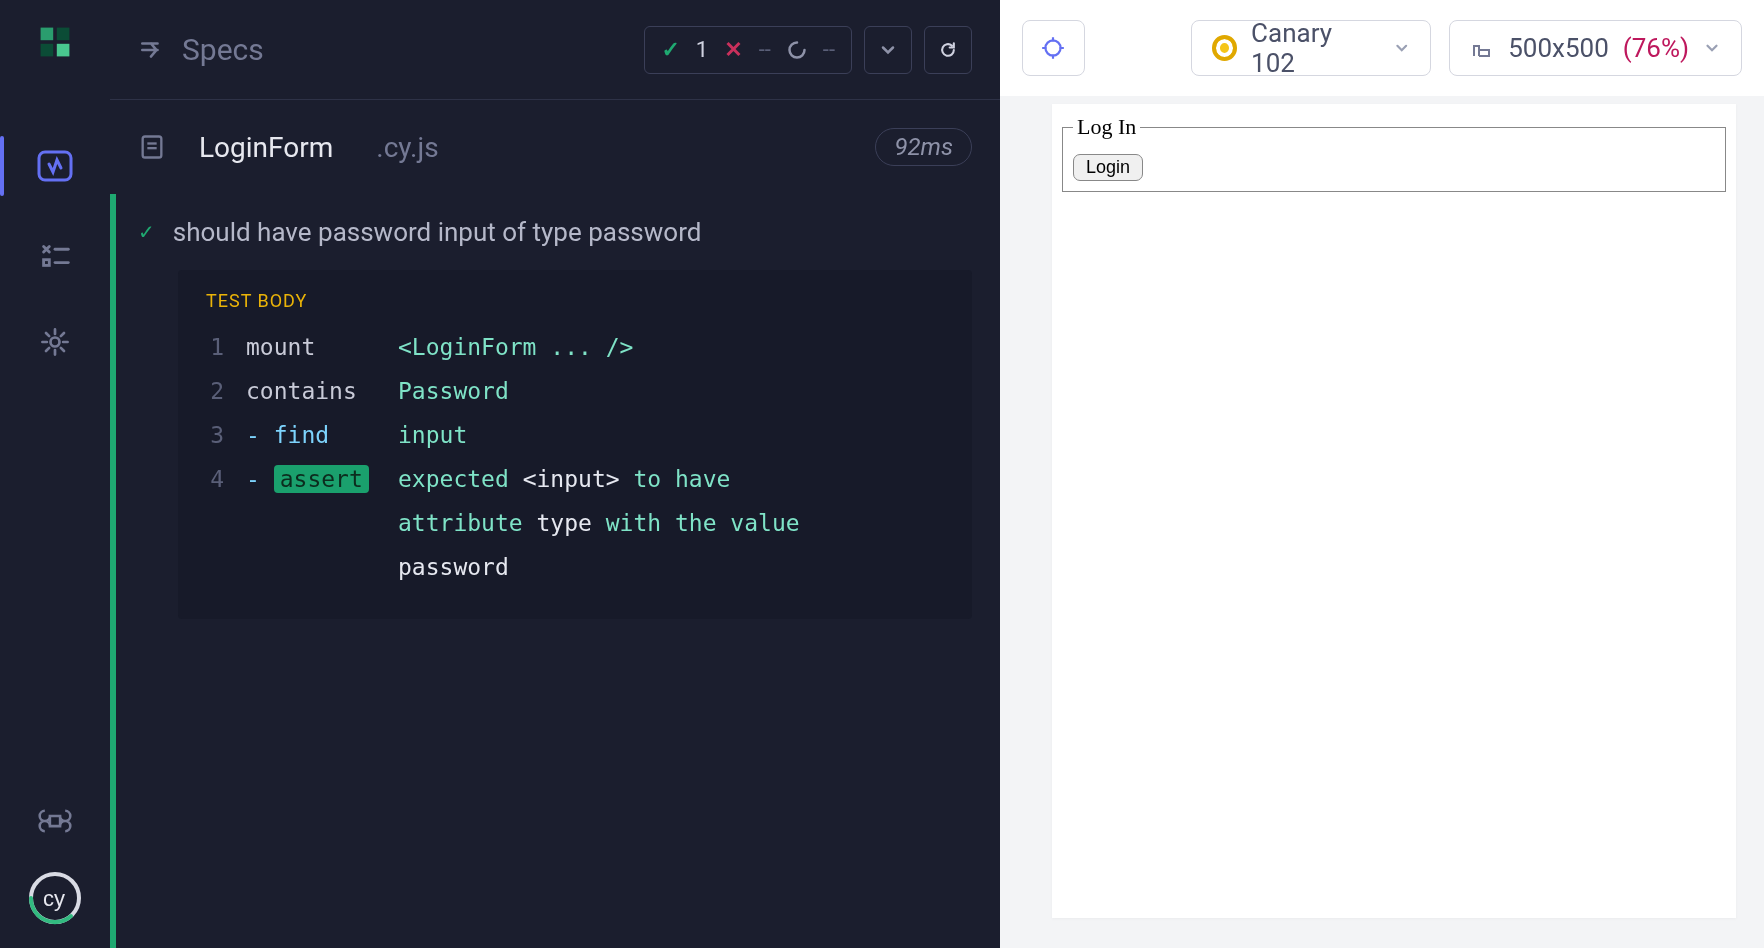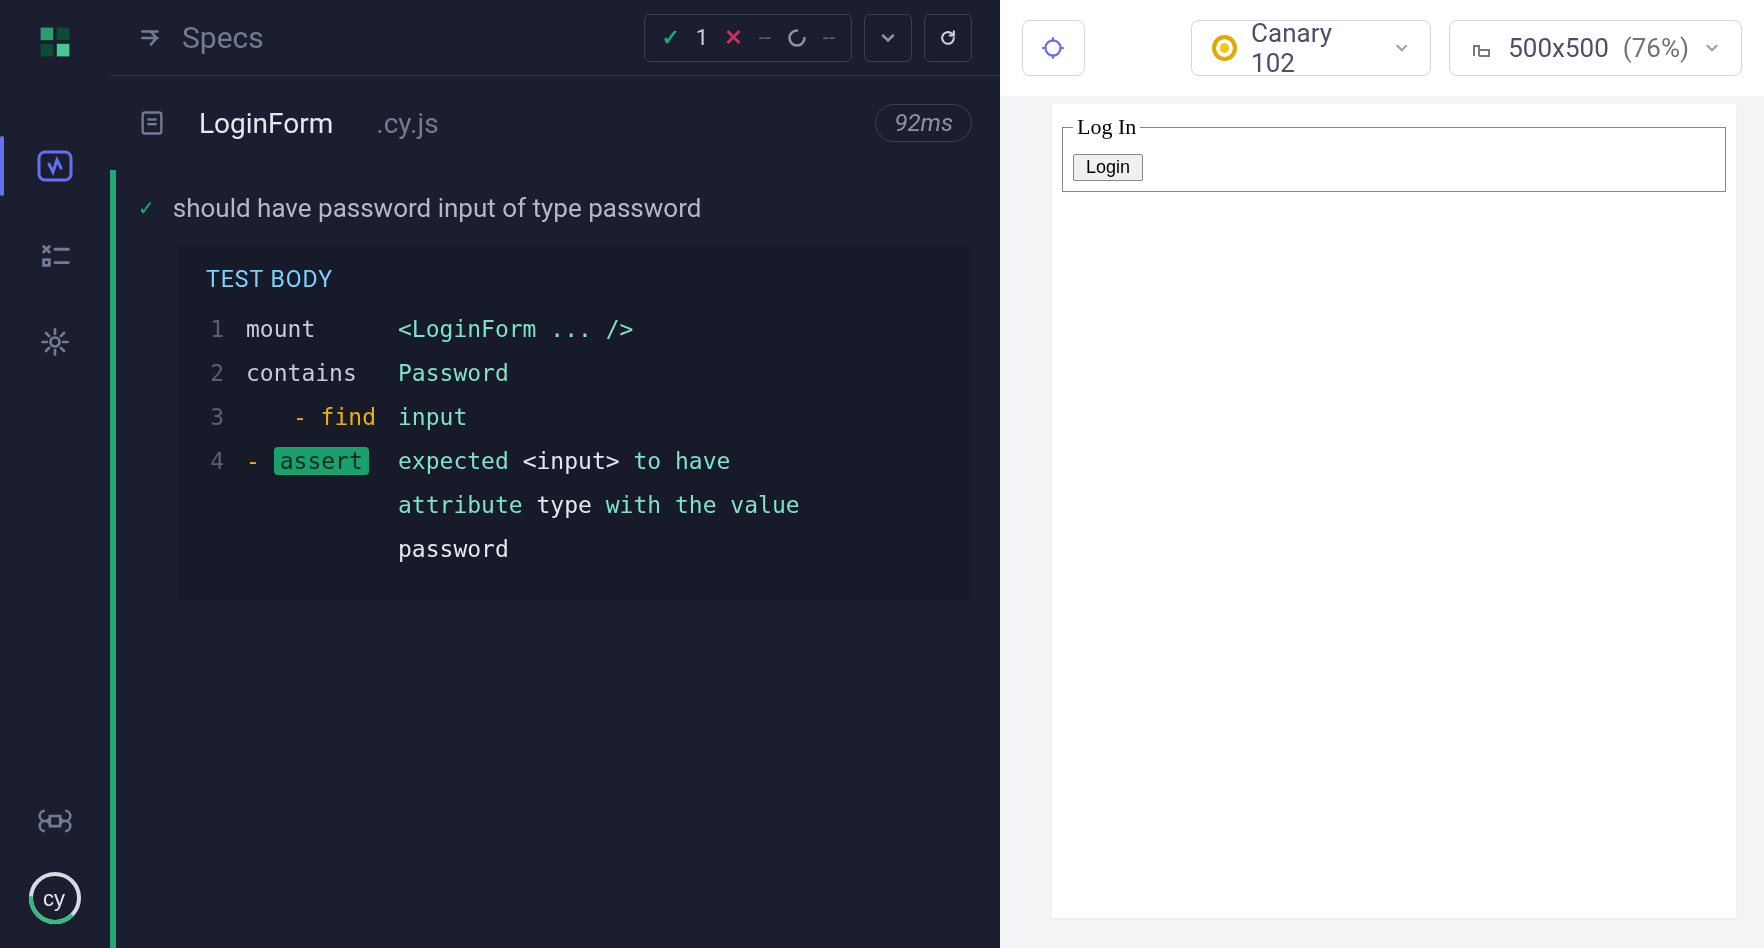--- a/index.html
+++ b/index.html
@@ -11,68 +11,68 @@
     .nav-logo { width:40px; height:40px; display:flex; align-items:center; justify-content:center; }
     .nav-sep { height:80px; }
     .nav-item { width:48px; height:48px; display:flex; align-items:center; justify-content:center; margin-bottom:40px; cursor:pointer; border-radius:6px; }
     .nav-item.active { position:relative; }
     .nav-item.active::before { content:""; position:absolute; left:-31px; top:-6px; width:4px; height:60px; background:#6470f3; border-radius:4px; }
     .nav-bottom { position:absolute; bottom:20px; display:flex; flex-direction:column; align-items:center; gap:30px; }
     .cy-logo { width:60px; height:60px; }
 
     
     .reporter { width:890px; background:#1b1e2e; display:flex; flex-direction:column; color:#d0d2e0; }
-    .specs-bar { height:76px; display:flex; align-items:center; padding:0 28px; border-bottom:1px solid #2e3247; position:relative; z-index:3;}
+    .specs-bar { height:100px; display:flex; align-items:center; padding:0 28px; border-bottom:1px solid #2e3247; position:relative; z-index:3;}
     .specs-toggle { display:flex; align-items:center; gap:18px; color:#747994; font-size:30px; }
     .specs-stats { position:absolute; right:28px; display:flex; align-items:center; gap:12px;}
     .stats-box { height:48px; border:1px solid #3b3f58; border-radius:6px; display:flex; align-items:center; padding:0 16px; gap:16px; font-size:22px;}
     .stats-check { color:#1fa971; font-weight:bold; }
     .stats-x { color:#c9305c; font-weight:bold; }
     .stats-dash { color:#5a5f78; }
     .stats-spinner { color:#8e92a8; }
     .chev-box, .reload-box { width:48px; height:48px; border:1px solid #3b3f58; border-radius:6px; display:flex; align-items:center; justify-content:center; cursor:pointer; }
     .chev-box svg, .reload-box svg { width:20px; height:20px; }
 
     .file-row { height:94px; display:flex; align-items:center; padding:0 28px; gap:33px; position:relative; z-index:2;background:#1b1e2e;}
     .file-name { font-size:28px; color:#e7e8ef; display:flex; align-items:baseline; gap:0;}
     .file-ext { color:#747994;margin-left:43px; }
     .file-time { margin-left:auto; border:1px solid #3b3f58; border-radius:20px; padding:4px 18px; color:#8e92a8; font-size:24px;font-style:italic;}
 
     .test-area { flex:1; padding:0; position:relative; }
     .test-green-bar { position:absolute; left:0; top:0; width:6px; height:100%; background:#1fa971; }
     .test-title { display:flex; align-items:center; gap:18px; font-size:26px; color:#b5b8c9; height:76px; padding-left:28px;}
     .check-green { color:#1fa971; font-size:20px;}
     .test-body { margin:0 28px 28px 68px; background:#171a29; border-radius:4px; padding:20px 0 30px 0;}
-    .tb-header { color:#7dd3fc; font-size:23px; letter-spacing:1px; padding:0 0 14px 28px; }
+    .tb-header { color:#eab308; font-size:18px; letter-spacing:1px; padding:0 0 14px 28px; }
     .tb-row { display:flex; gap:22px; font-family:"SFMono-Regular",Menlo,Consolas,monospace; font-size:23px; line-height:44px; padding:0 28px;}
     .tb-num { color:#5a5f78; width:18px; text-align:right;}
     .tb-cmd { color:#c9cbd8; width:130px; }
     .tb-args { color:#7fe3c7; flex:1;}
-    .tb-sub { color:#eab308;text-align:right; }
+    .tb-sub { color:#7dd3fc; }
     .pill-assert { background:#1aa06d; color:#0c2c1e; border-radius:4px; padding:1px 6px;}
     .assert-line { color:#7fe3c7;}
     .assert-hl { color:#e6e8f0; }
 
     
     .preview { flex:1; background:#f3f4f6; display:flex; flex-direction:column; }
     .preview-bar { height:96px; display:flex; align-items:center; gap:18px; padding:0 22px; background:#ffffff;  }
     .pv-btn { height:56px; border:1px solid #d5d7e0; border-radius:8px; background:#fff; display:flex; align-items:center; padding:0 20px; gap:14px; cursor:pointer; font-size:26px; color:#4b5168;}
     .pv-btn.square { width:64px; justify-content:center; padding:0;}
     .pv-spacer { flex:0 0 70px;}
     .chrome-dot { width:26px; height:26px; border-radius:50%; background:#f5c518; border:4px solid #e0a800; box-shadow:inset 0 0 0 4px #fff;}
-    .vp-dim { color:#737373;}
+    .vp-dim { color:#be185d;}
     svg { display:block;}
     .preview-stage { flex:1; display:flex;padding-left:24px; }
     .aut { margin:8px 28px 30px 28px; background:#ffffff; flex:1; box-shadow:0 1px 3px rgba(0,0,0,.04); padding:10px;}
     fieldset { border:1px solid #888; padding:6px 10px 10px 10px; font-family:"Times New Roman",serif; font-size:22px;}
     legend { padding:0 4px;}
     .form-line { display:flex; align-items:center; flex-wrap:wrap; gap:0;}
     .form-line label { margin-right:0;}
     .tin { width:215px; height:26px; border:1px solid #888; background:#fff; font-size:14px;}
-    .login-btn { margin-top:8px; padding:2px 12px; font-family:Arial,sans-serif; font-size:18px; border:1px solid #888; background:#f0f0f0; border-radius:2px; cursor:pointer;}
+    .login-btn { margin-top:8px; padding:2px 12px; font-family:Arial,sans-serif; font-size:18px; border:1px solid #888; background:#f0f0f0; border-radius:7px; cursor:pointer;}
   </style>
 </head>
 <body>
 
 <div class="app">
 
   <div class="nav">
     <div class="nav-logo">
       <svg viewBox="0 0 40 40" width="36" height="36">
           <rect x="4" y="4" width="14" height="14" fill="#2a9d6e"></rect>

